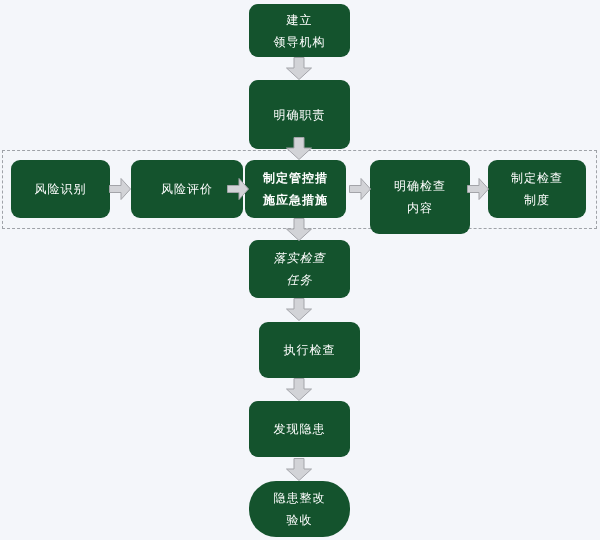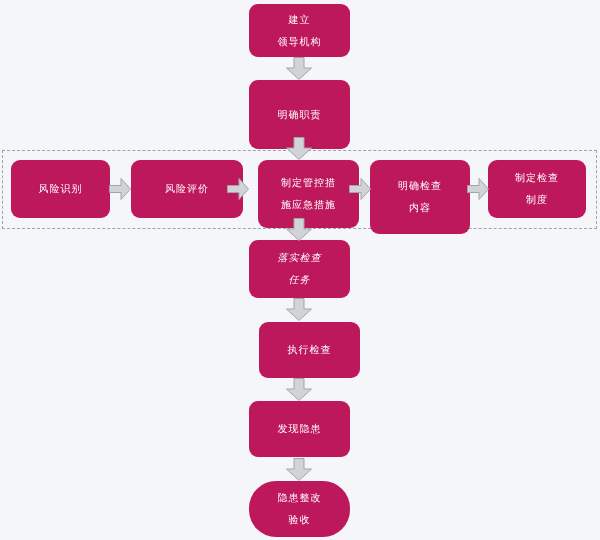--- a/index.html
+++ b/index.html
@@ -8,24 +8,24 @@
     background: #F4F6FA;
     font-family: "Liberation Sans", "DejaVu Sans", sans-serif;
     overflow: hidden;
   }
   .canvas {
     position: relative;
     width: 600px; height: 540px;
   }
   .node {
     position: absolute;
-    background: #be185d;
+    background: #14532d;
     border-radius: 9px;
     color: #FFFFFF;
-    font-size: 10px;
+    font-size: 12px;
     line-height: 22px;
     display: flex;
     align-items: center;
     justify-content: center;
     text-align: center;
     white-space: pre-line;
     letter-spacing: 1px;
   }
   .arrow { position: absolute; }
   .arrow svg { display: block; }
@@ -47,21 +47,21 @@
 
 <div class="canvas">
 
   <div class="dashed-band"></div>
 
   <div class="node" style="left:249px; top:4px;   width:101px; height:53px;">建立
 领导机构</div>
 
   <div class="node" style="left:249px; top:80px;  width:101px; height:69px;">明确职责</div>
 
-  <div class="node" style="left:258px; top:160px; width:101px; height:68px;">制定管控措
+  <div class="node" style="left:245px; top:160px; width:101px; height:58px;font-weight:bold;">制定管控措
 施应急措施</div>
 
   <div class="node" style="left:249px; top:240px; width:101px; height:58px;font-style:italic;">落实检查
 任务</div>
 
   <div class="node" style="left:259px; top:322px; width:101px; height:56px;">执行检查</div>
 
   <div class="node" style="left:249px; top:401px; width:101px; height:56px;">发现隐患</div>
 
   <div class="node" style="left:249px; top:481px; width:101px; height:56px;border-radius:27px;">隐患整改

